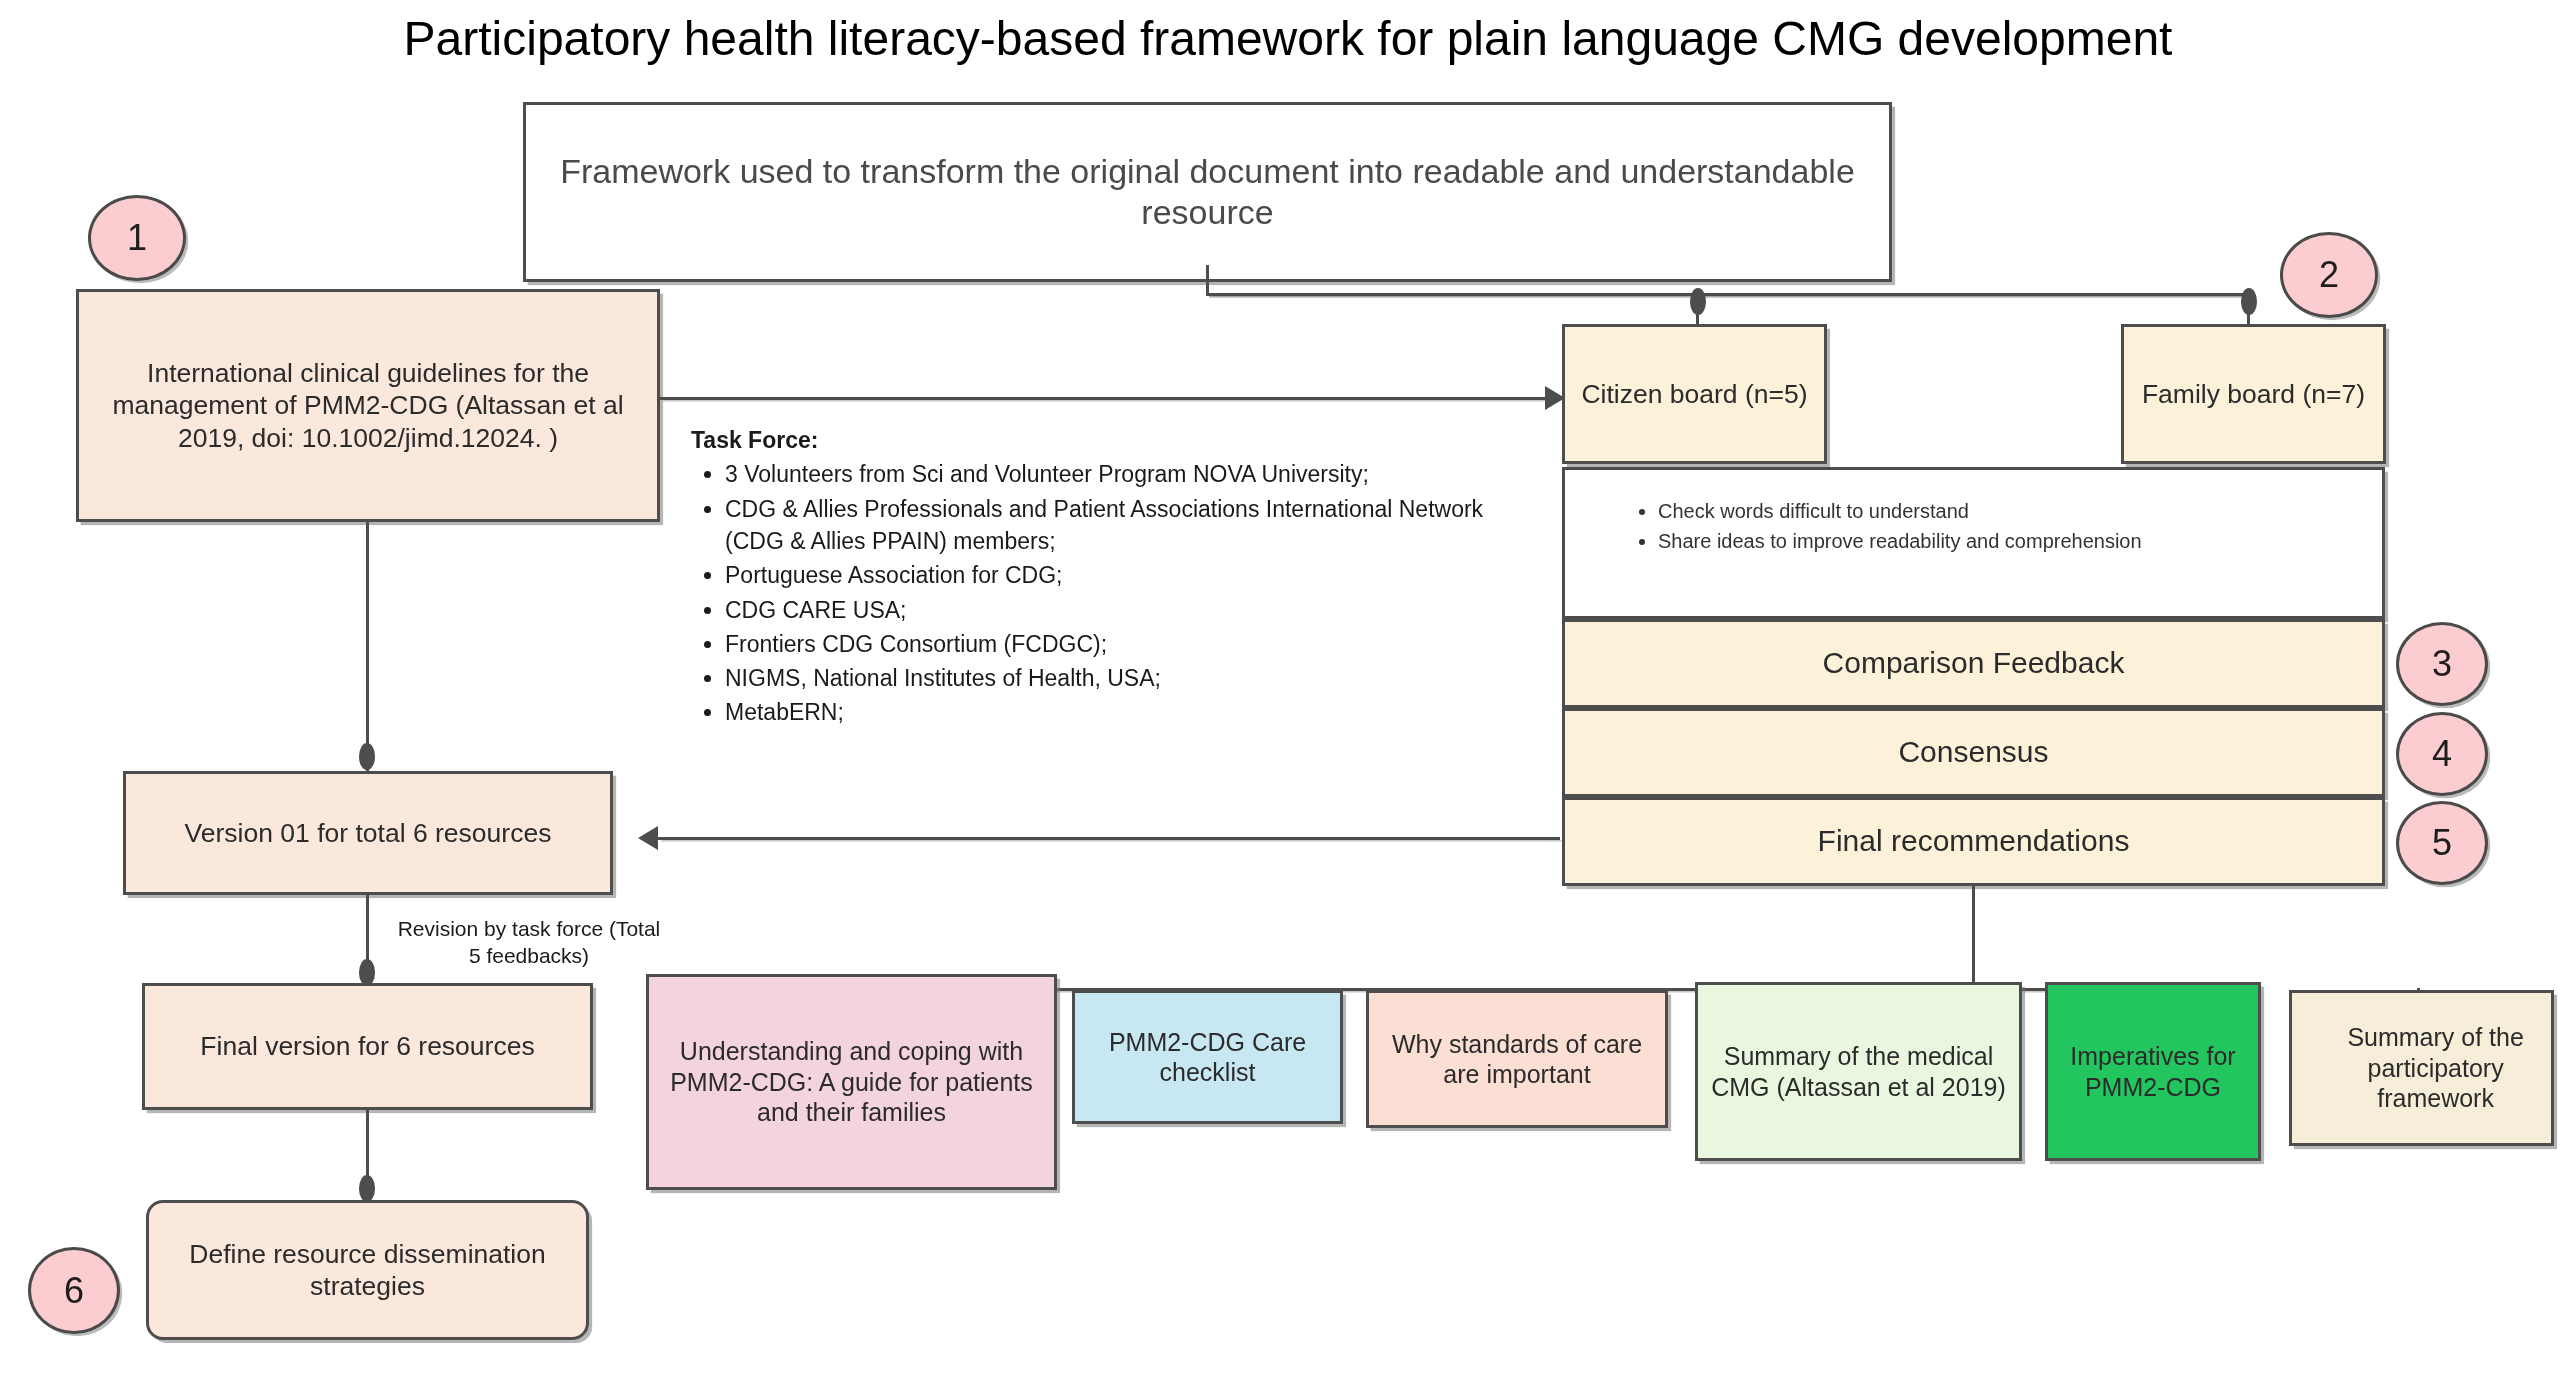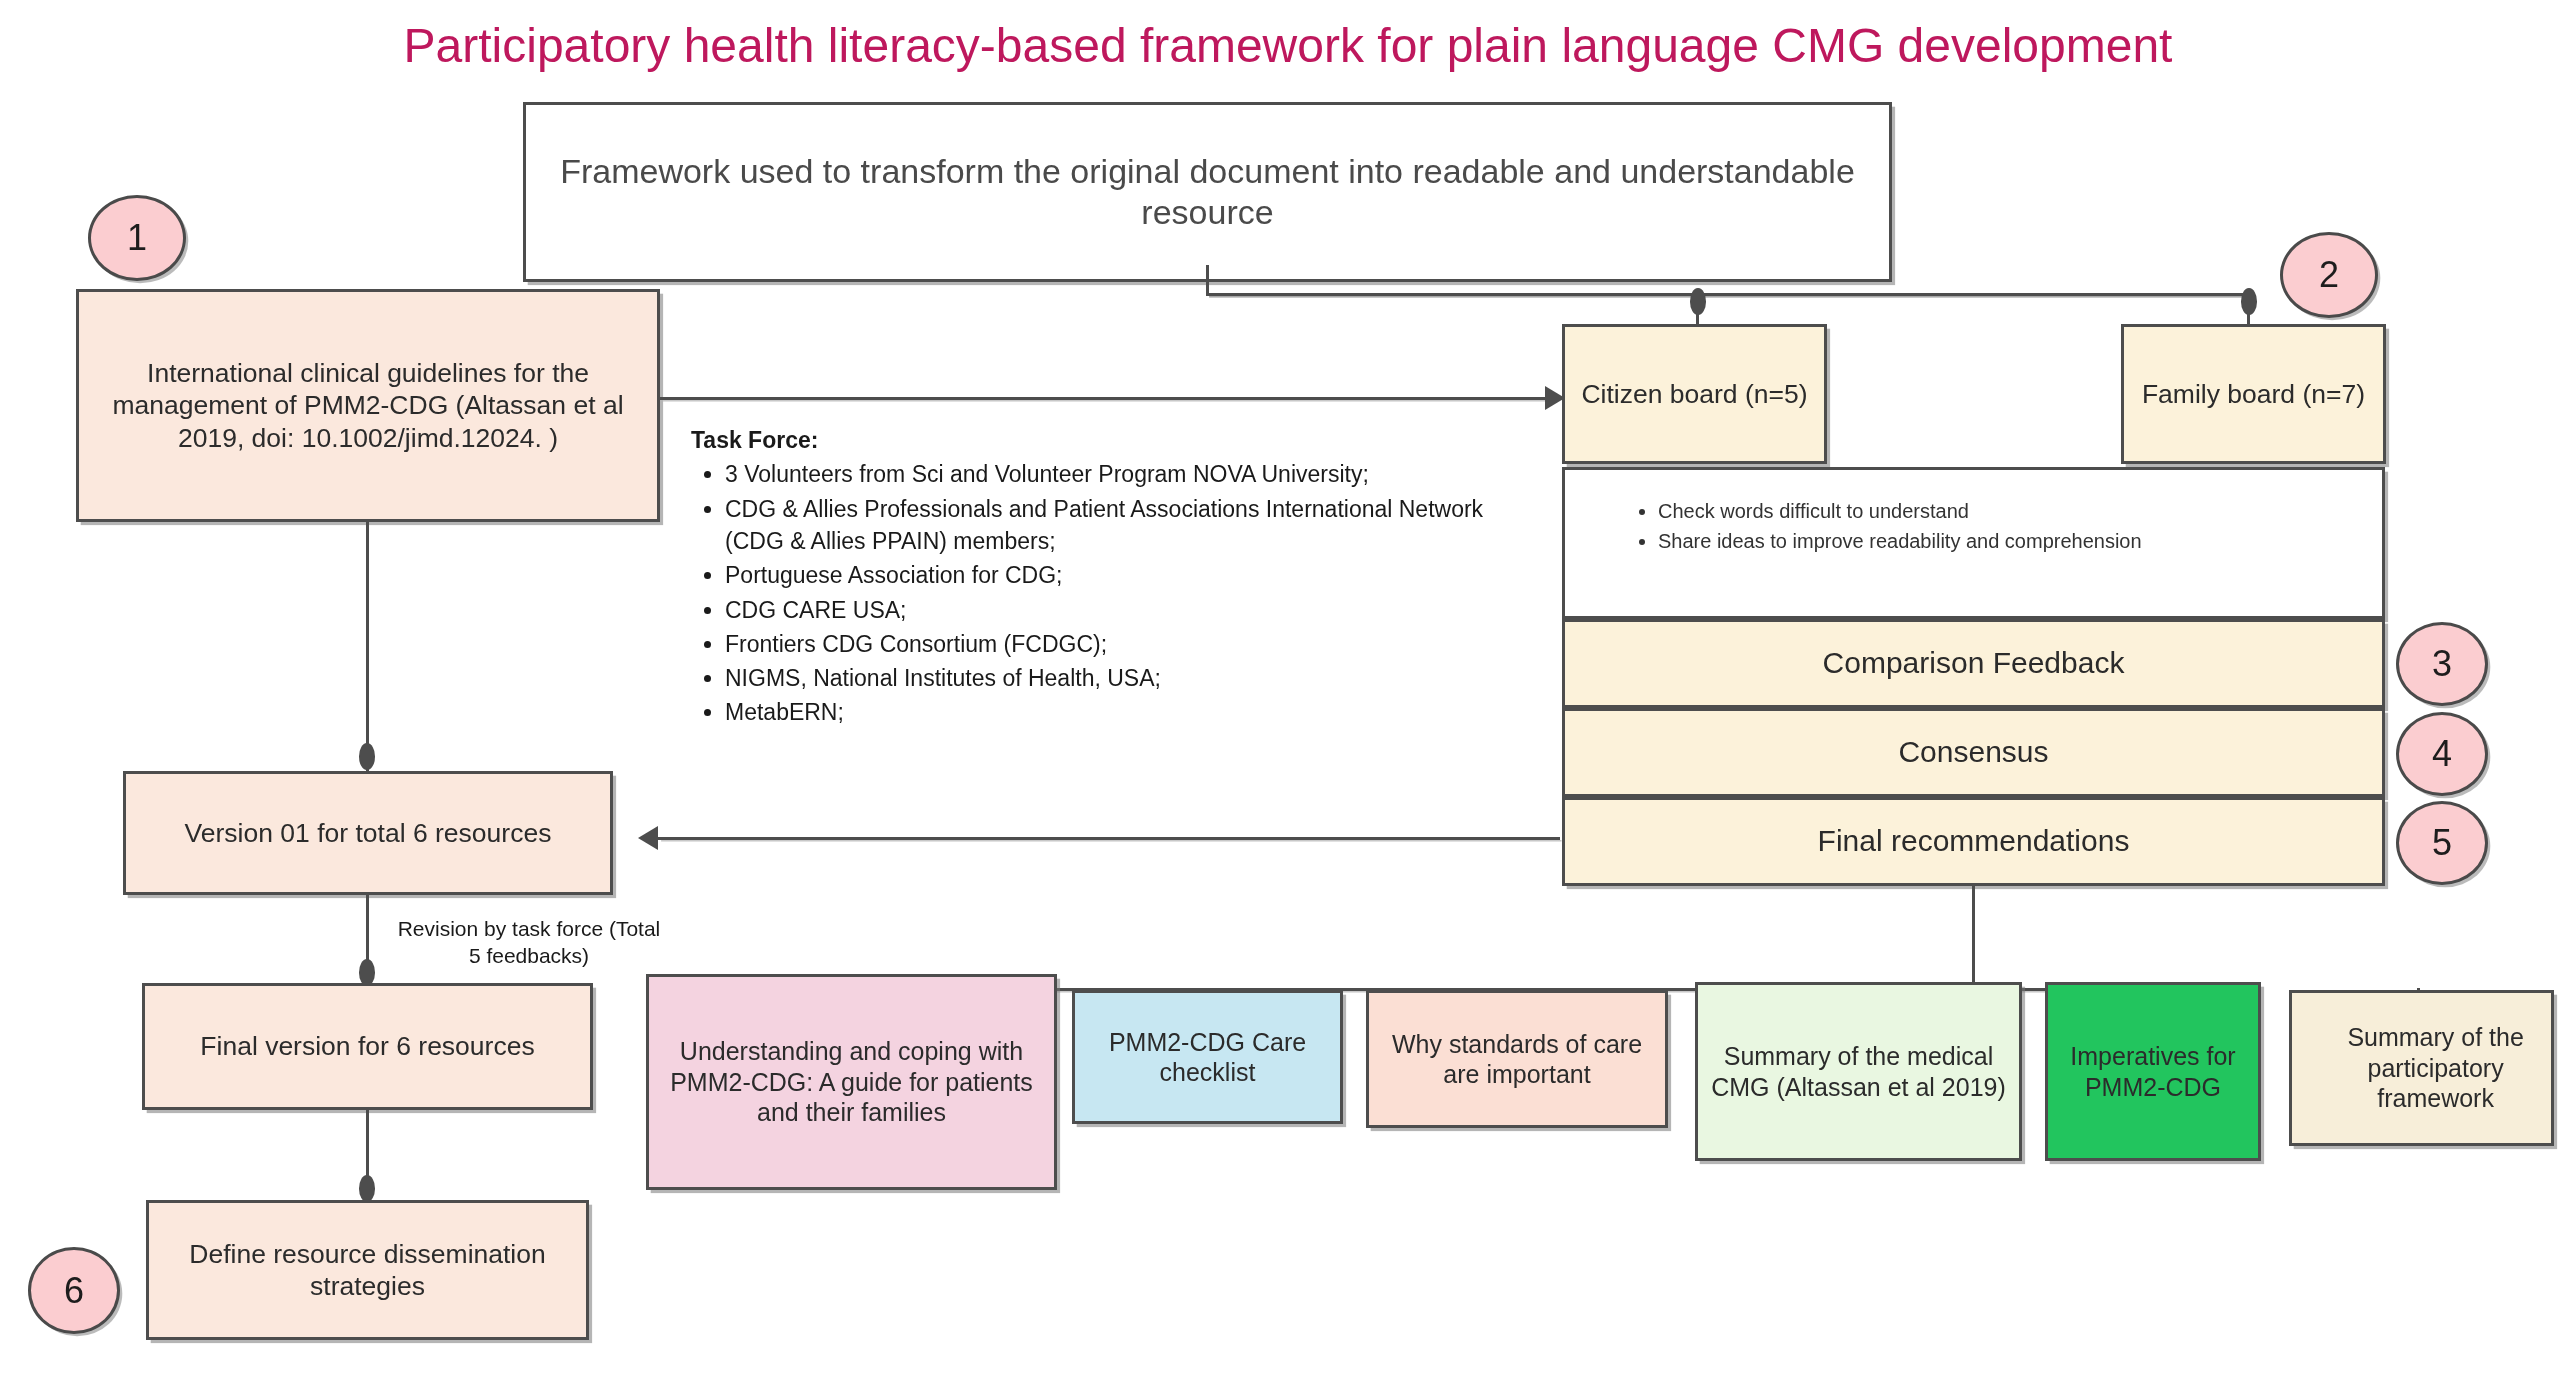--- a/index.html
+++ b/index.html
@@ -1,21 +1,21 @@
 <!DOCTYPE html>
 <html style="font-size:12.4px"><head>
 <meta charset="utf-8">
 <style>
   html,body{margin:0;padding:0;background:#ffffff;}
   body{font-family:"Liberation Sans",sans-serif;}
   #stage{position:relative;width:2576px;height:1395px;background:#fff;overflow:hidden;}
 
   .ttl{
-    position:absolute;left:0;top:18px;width:2576px;text-align:center;
-    font-size:48px;color:#be185d;letter-spacing:0px;
+    position:absolute;left:0;top:11px;width:2576px;text-align:center;
+    font-size:48px;color:#000000;letter-spacing:0px;
   }
 
   
   .bx{
     position:absolute;box-sizing:border-box;
     border:3.1px solid #4d4d4d;
     display:flex;align-items:center;justify-content:center;
     text-align:center;color:#2b2b2b;
     box-shadow:3.9px 3.9px 0 -0.8px rgba(120,120,120,.55);
     padding:4.7px 7.8px;line-height:1.22;
@@ -141,21 +141,21 @@
     <span>Revision by task force (Total 5 feedbacks)</span>
   </div>
 
   <div class="bx peach" style="left:142px;top:983px;width:451px;height:127px;font-size:26.5px;">
     <span>Final version for 6 resources</span>
   </div>
 
   <div class="ln lnv" style="left:366px;top:1109px;height:87px;"></div>
   <div class="pin" style="left:359px;top:1175px;"></div>
 
-  <div class="bx peach" style="left:146px;top:1200px;width:443px;height:140px;font-size:26.5px;">
+  <div class="bx peach" style="left:146px;top:1200px;width:443px;height:140px;font-size:26.5px;border-radius:17px;">
     <span>Define resource dissemination strategies</span>
   </div>
 
   <div class="tf" style="left:691px;top:424px;width:848px;">
     <div class="hd">Task Force:</div>
     <ul>
       <li>3 Volunteers from Sci and Volunteer Program NOVA University;</li>
       <li>CDG &amp; Allies Professionals and Patient Associations International Network (CDG &amp; Allies PPAIN) members;</li>
       <li>Portuguese Association for CDG;</li>
       <li>CDG CARE USA;</li>

